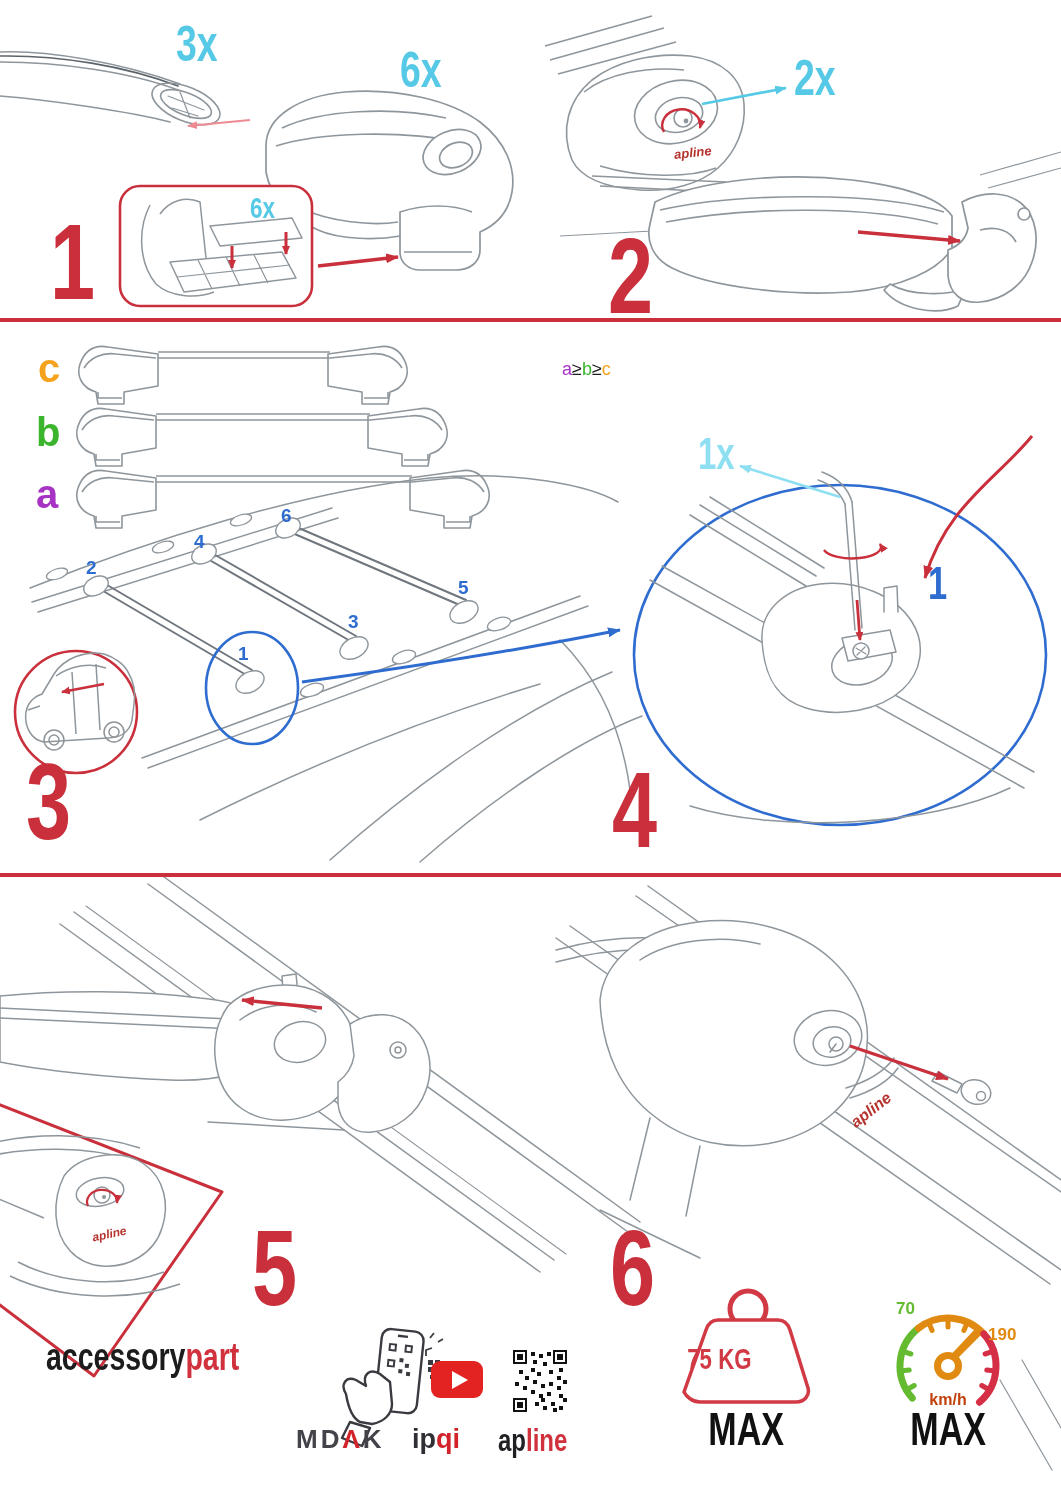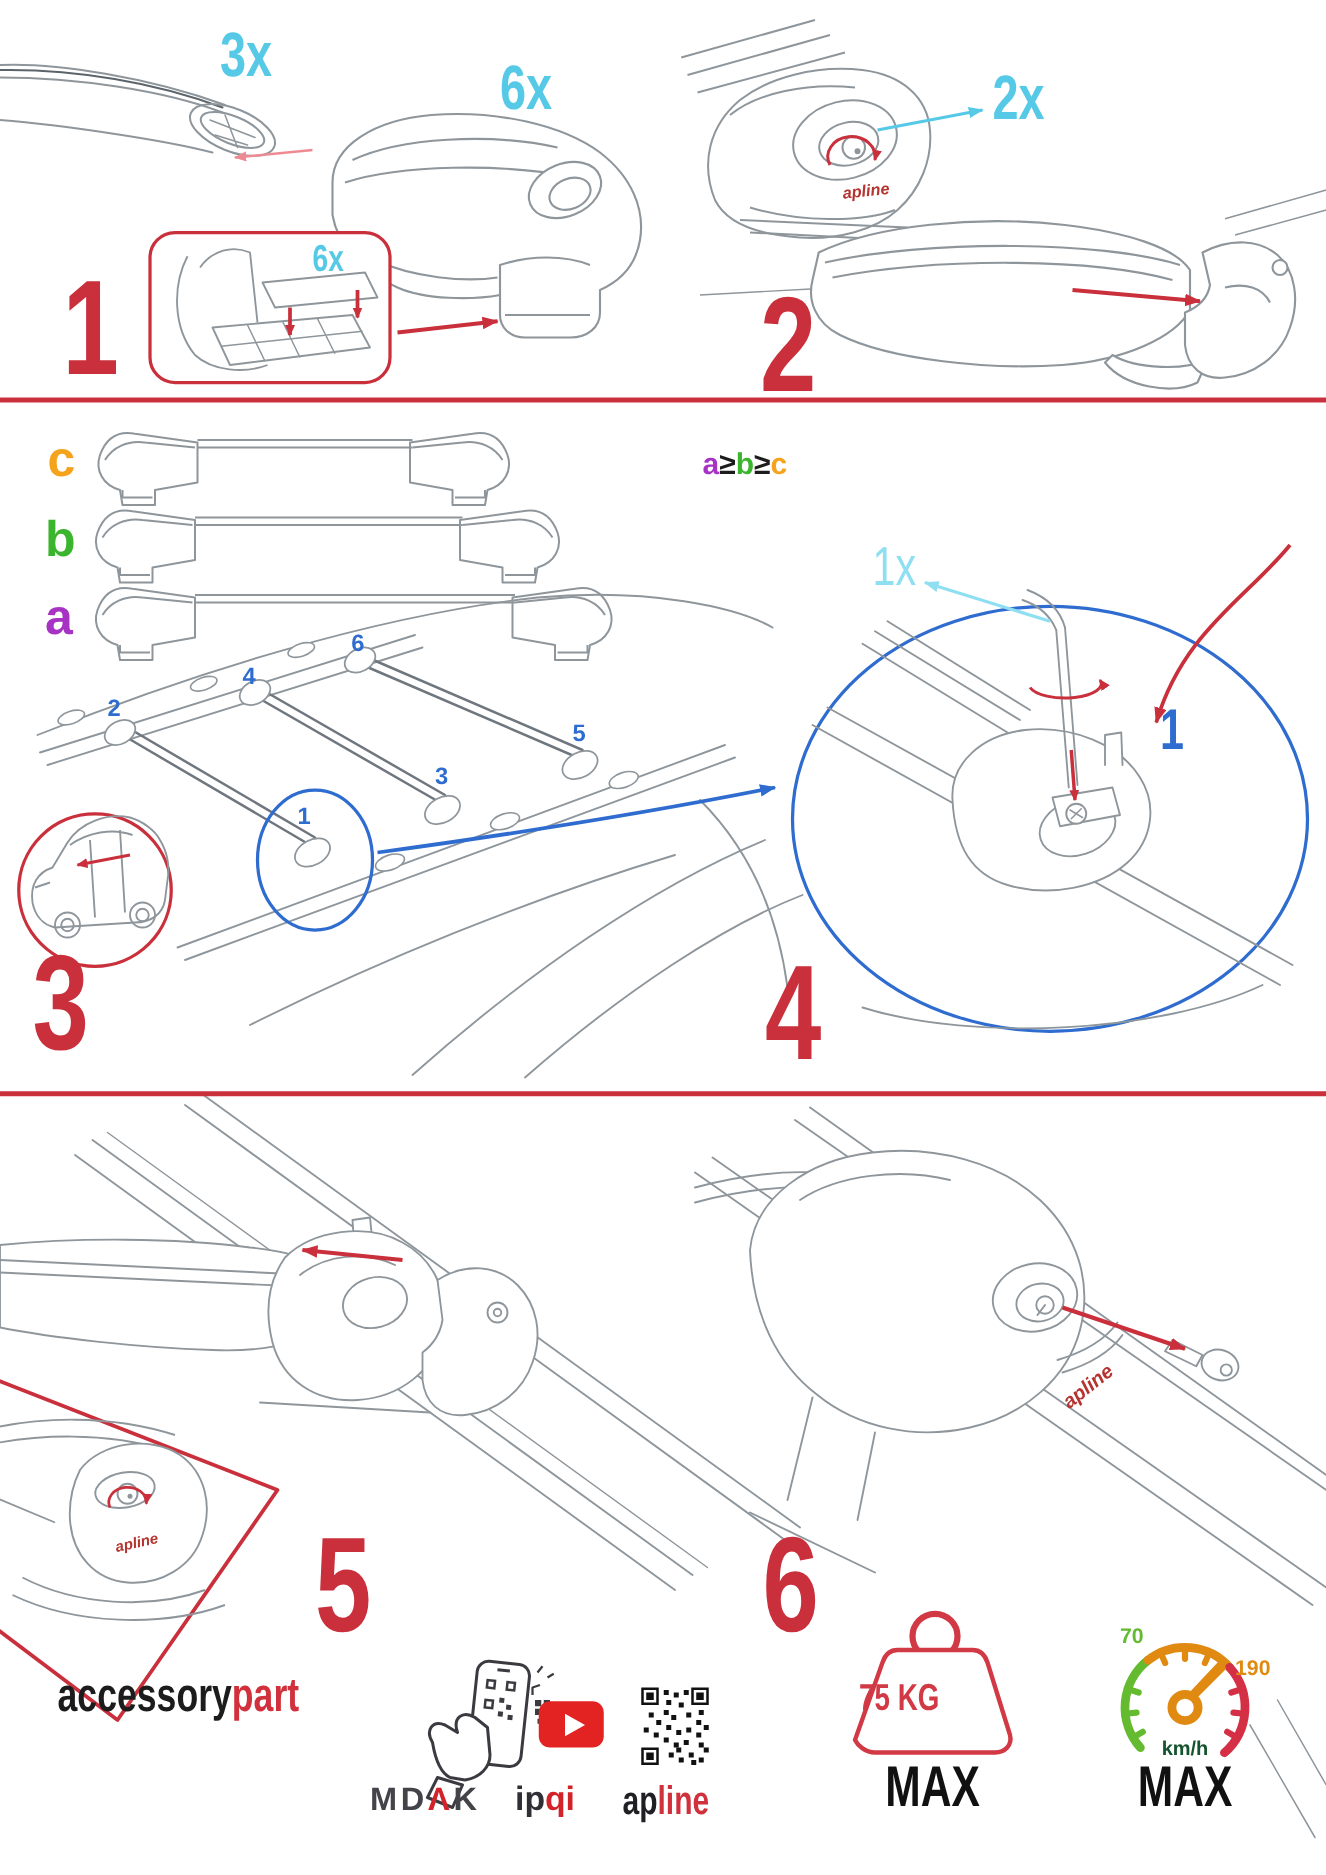--- a/index.html
+++ b/index.html
@@ -4,37 +4,37 @@
 <style>
   html,body{margin:0;padding:0;background:#ffffff;}
   #page{position:relative;width:1061px;height:1500px;background:#ffffff;overflow:hidden;
         font-family:"Liberation Sans", sans-serif;}
   .abs{position:absolute;white-space:nowrap;}
   .cond{display:inline-block;transform:scaleX(.75);transform-origin:left top;}
   .condc{display:inline-block;transform:scaleX(.74);transform-origin:center top;}
   .stepnum{font-size:108px;font-weight:bold;color:#c9303c;line-height:.92;}
   .qty{font-size:50px;font-weight:bold;color:#56c9e6;line-height:.9;}
   .qty-small{font-size:30px;font-weight:bold;color:#56c9e6;line-height:.9;}
-  .qty-light{font-size:44px;font-weight:normal;color:#8fdff2;line-height:.9;}
+  .qty-light{font-size:44px;font-weight:bold;color:#8fdff2;line-height:.9;}
   .barlabel{font-size:40px;font-weight:bold;line-height:.9;}
-  .rule{font-size:24px;font-weight:bold;line-height:1;}
+  .rule{font-size:18px;font-weight:normal;line-height:1;}
   .roofnum{font-size:19px;font-weight:bold;color:#2f6cd0;line-height:1;}
   .seq{font-size:38px;font-weight:bold;line-height:1;}
   .bignum-blue{font-size:46px;font-weight:bold;color:#2f6cd0;line-height:1;}
   .divider{position:absolute;left:0;width:1061px;height:4px;background:#c9303c;}
   .brand-small{font-weight:bold;font-style:italic;color:#b5342f;line-height:1;}
   .footer-code{font-size:46px;font-weight:bold;color:#32329b;line-height:1;}
   .footer-brand{font-size:38px;font-weight:bold;line-height:1;}
   .mdak{font-size:26px;font-weight:bold;letter-spacing:3px;color:#43434a;line-height:1;}
   .ipqi{font-size:27px;font-weight:bold;color:#2f2f35;line-height:1;}
   .apline{font-size:32px;font-weight:bold;color:#1f1f24;line-height:1;}
   .max{font-size:46px;font-weight:bold;color:#111;line-height:1;text-align:center;}
   .kg{font-size:30px;font-weight:bold;color:#d13945;line-height:1;text-align:left;}
   .speedlbl{font-size:17px;font-weight:bold;line-height:1;}
-  .kmh{font-size:16px;font-weight:bold;color:#14532d;line-height:1;text-align:center;}
+  .kmh{font-size:16px;font-weight:bold;color:#c2410c;line-height:1;text-align:center;}
   .red{color:#d0313c;} .black{color:#1c1c1c;}
   svg{position:absolute;left:0;top:0;}
 </style>
 </head>
 <body>
 
 <div id="page">
 
 <svg width="1061" height="1500" viewBox="0 0 1061 1500">
   <defs>

